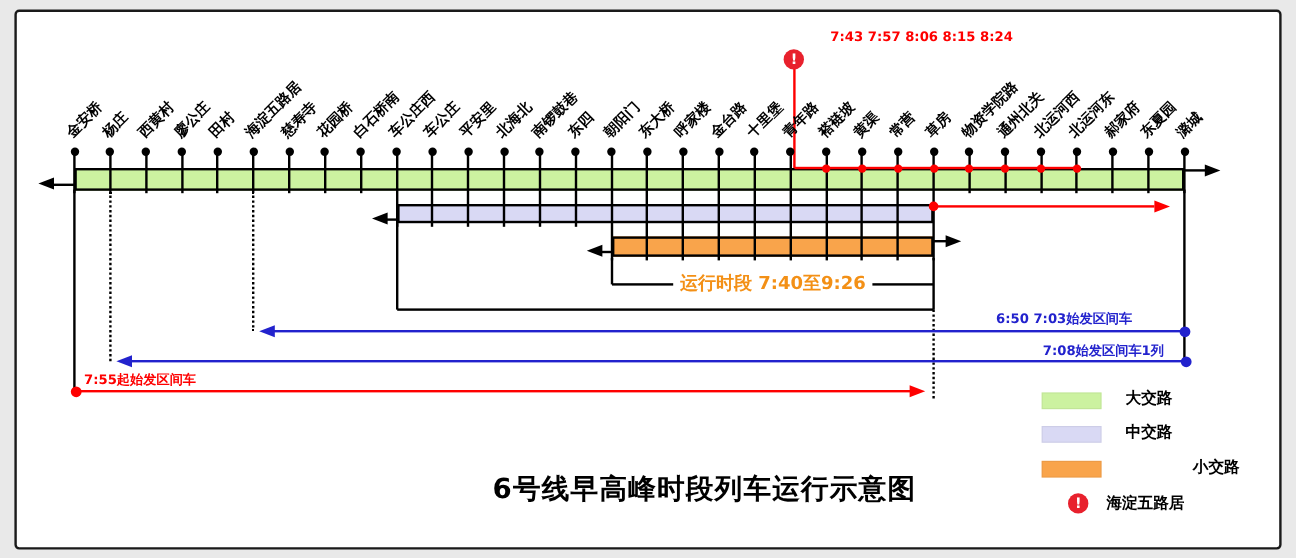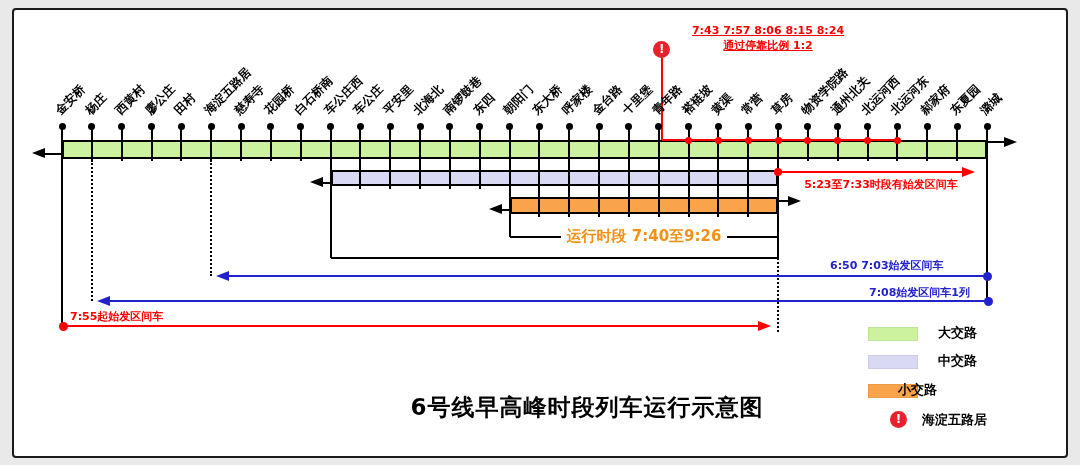--- a/index.html
+++ b/index.html
@@ -3,21 +3,21 @@
 <meta charset="utf-8">
 <style>
   html,body{margin:0;padding:0;background:#e9e9e9;font-family:"DejaVu Sans",sans-serif;}
   .canvas{position:relative;width:1080px;height:465px;background:#e9e9e9;overflow:hidden;}
   .panel{position:absolute;left:12px;top:8px;width:1052px;height:446px;background:#ffffff;
          border:2px solid #1a1a1a;border-radius:4px;}
   #layer{position:absolute;left:0;top:0;width:1080px;height:465px;}
   .abs{position:absolute;}
   .z5{z-index:5;}
   .express-note{left:647px;top:24px;width:242px;text-align:center;color:#fe0000;
-                font-weight:bold;font-size:11px;line-height:14.5px;text-decoration:underline;}
+                font-weight:bold;font-size:11px;line-height:14.5px;}
   .note-early{left:771px;top:177px;width:220px;text-align:center;color:#fe0000;
               font-size:11px;font-weight:bold;}
   .lbl-minor-period{left:539px;top:227px;width:210px;text-align:center;color:#f39016;
                     font-size:15px;font-weight:bold;}
   .lbl-middle-period{left:460px;top:248px;width:220px;text-align:center;color:#2a2ad2;
                      font-size:15px;font-weight:bold;}
   .lbl-minor-period span,.lbl-middle-period span{background:#ffffff;padding:0 6px;}
   .lbl-blue1{left:830px;top:258px;width:153px;text-align:left;color:#2222cd;
              font-size:11px;font-weight:bold;}
   .lbl-blue2{left:820px;top:285px;width:150px;text-align:right;color:#2222cd;
@@ -33,44 +33,42 @@
 </head>
 <body>
 
 <div class="canvas">
   <div class="panel"></div>
 
   <div id="layer">
 
     <div class="abs express-note z5">
       <div>7:43 7:57 8:06 8:15 8:24</div>
-      <div>通过停靠比例 1:2</div>
-    </div>
-
-    <div class="abs note-early z5">5:23至7:33时段有始发区间车</div>
+    </div>
+
 
     <div class="abs lbl-minor-period z5">
       <span>运行时段 7:40至9:26</span>
     </div>
 
     <div class="abs lbl-blue1 z5">6:50 7:03始发区间车</div>
     <div class="abs lbl-blue2 z5">7:08始发区间车1列</div>
     <div class="abs lbl-red-bottom z5">7:55起始发区间车</div>
 
     <div class="abs title z5">6号线早高峰时段列车运行示意图</div>
 
     <div>
       <div class="abs sw z5" style="left: 868px; top: 327px; background: rgb(204, 242, 160);"></div>
       <div class="abs lg-label z5" style="left:938px;top:325px">大交路</div>
 
       <div class="abs sw z5" style="left: 868px; top: 355px; background: rgb(217, 217, 244);"></div>
       <div class="abs lg-label z5" style="left:938px;top:353px">中交路</div>
 
       <div class="abs sw z5" style="left: 868px; top: 384px; background: rgb(249, 164, 75);"></div>
-      <div class="abs lg-label z5" style="left:898px;top:382px">小交路</div>
+      <div class="abs lg-label z5" style="left:994px;top:382px">小交路</div>
 
       <div class="abs alert-icon z5" style="left: 890px; top: 411px; background: rgb(232, 33, 45);">
         <span>!</span>
       </div>
       <div class="abs lg-label z5" style="left:922px;top:412px">海淀五路居</div>
     </div>
 
   <div class="abs" style="left: 62px; top: 140px; width: 925px; height: 19px; background: rgb(204, 242, 160); border: 2px solid rgb(0, 0, 0); box-sizing: border-box;"></div>
       <div class="abs" style="left: 330.548px; top: 170px; width: 447.581px; height: 16px; background: rgb(217, 217, 244); border: 2px solid rgb(0, 0, 0); box-sizing: border-box;"></div>
       <div class="abs" style="left: 509.581px; top: 197px; width: 268.548px; height: 17px; background: rgb(249, 164, 75); border: 2px solid rgb(0, 0, 0); box-sizing: border-box;"></div>

